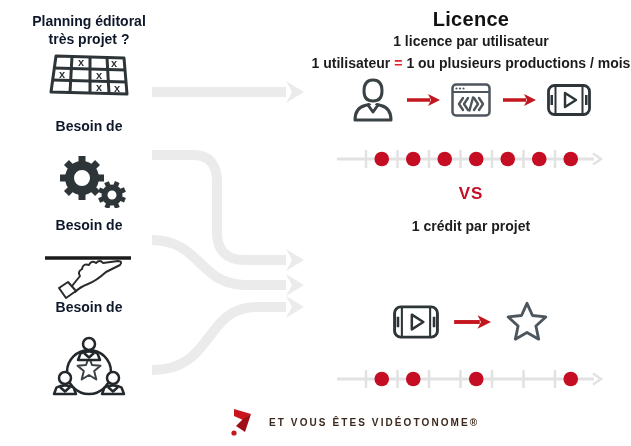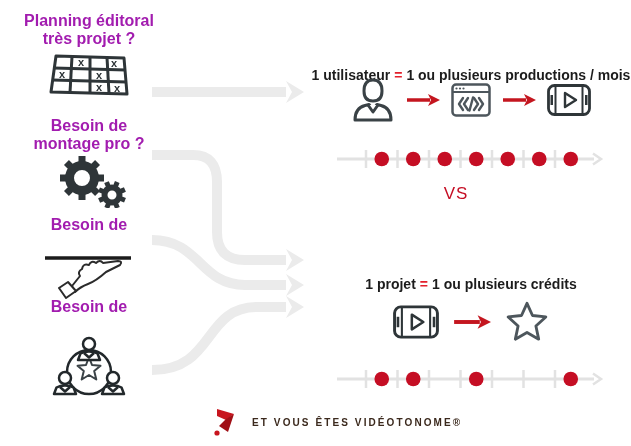--- a/index.html
+++ b/index.html
@@ -2,35 +2,35 @@
 <html><head>
 <meta charset="utf-8">
 <style>
   html,body{margin:0;padding:0;background:#ffffff;}
   .canvas{
     position:relative;width:631px;height:446px;background:#ffffff;overflow:hidden;
     font-family:"Liberation Sans", sans-serif;
   }
   
   .question{position:absolute;left:4px;width:170px;text-align:center;
-    color:#a21caf;font-size:16px;line-height:18px;font-weight:700;}
+    color:#0f172a;font-size:14px;line-height:18px;font-weight:700;}
   .q-icon{position:absolute;}
   
   .rcol{position:absolute;left:311px;width:320px;text-align:center;}
   .big-title{font-size:20px;font-weight:800;color:#111;letter-spacing:.3px;}
   .subtitle{font-size:14px;font-weight:600;color:#1c1c1c;margin-top:2px;}
-  .formula{font-size:14px;font-weight:600;color:#1c1c1c;margin-top:12px;}
+  .formula{font-size:14px;font-weight:600;color:#1c1c1c;}
   .formula .eq{color:#e3202b;font-weight:800;margin:0 4px;}
-  .vs{position:absolute;left:296px;width:320px;text-align:center;
-    font-size:17px;font-weight:400;color:#c50e24;letter-spacing:1px;}
+  .vs{position:absolute;left:311px;width:320px;text-align:center;
+    font-size:17px;font-weight:700;color:#c50e24;letter-spacing:1px;}
   .icon-row{position:absolute;left:311px;width:320px;display:flex;
     justify-content:center;align-items:center;gap:11px;}
   .timeline{position:absolute;left:333px;width:280px;height:26px;}
   
-  .footer{position:absolute;left:213px;top:406px;display:flex;align-items:center;gap:13px;}
+  .footer{position:absolute;left:230px;top:406px;display:flex;align-items:center;gap:13px;}
   .tagline{font-size:10px;font-weight:700;letter-spacing:2.1px;color:#3b291d;white-space:nowrap;}
   svg{display:block;}
 </style>
 </head>
 <body>
 
 <div class="canvas">
 
   <div class="question" style="top:12px;">
     <div>Planning éditoral</div>
@@ -52,21 +52,20 @@
         <text x="14" y="26">x</text>
           <text x="51" y="27">x</text>
         <text x="51" y="39">x</text>
           <text x="69" y="40">x</text>
       </g>
     </svg>
   </div>
 
   <div class="question" style="top:117px;">
     <div>Besoin de</div>
-    <div>montage pro ?</div>
   </div>
   <div class="q-icon" style="left:52px;top:152px;">
     <svg width="76" height="56" viewBox="0 0 76 56">
       <g fill="#2e3538">
         <g transform="rotate(0 30 26)">
             <rect x="26.5" y="4" width="7" height="8"></rect>
           </g>
         <g transform="rotate(45 30 26)">
             <rect x="26.5" y="4" width="7" height="8"></rect>
           </g>
@@ -164,20 +163,24 @@
       </g>
       <g fill="#ebebeb">
         <polygon points="159,32 141,21 147,32 141,43"></polygon>
         <polygon points="159,200 141,189 147,200 141,211"></polygon>
         <polygon points="159,225 141,214 147,225 141,236"></polygon>
         <polygon points="159,247 141,236 147,247 141,258"></polygon>
       </g>
     </svg>
   </div>
 
+  <div class="rcol" style="top:8px;">
+    <div class="big-title">Licence</div>
+    <div class="subtitle">1 licence par utilisateur</div>
+  </div>
   <div class="rcol formula" style="top:55px;">
     <span>1 utilisateur</span><span class="eq">=</span><span>1 ou plusieurs productions / mois</span>
   </div>
 
   <div class="icon-row" style="top:76px;height:48px;">
     <span>
       <svg width="44" height="44" viewBox="0 0 44 44">
         <g stroke="#3a4246" stroke-width="3" fill="#ffffff" stroke-linejoin="round">
           <path d="M13 13 Q13 2 22 2 Q31 2 31 13 Q31 23 22 23 Q13 23 13 13 Z"></path>
           <path d="M4 42 Q4 30 14 27.5 L18 26.5 L22 32 L26 26.5 L30 27.5 Q40 30 40 42 Z"></path>
@@ -240,23 +243,21 @@
       <circle cx="111.75" cy="13" r="7.3" fill="#c50e24"></circle>
       <circle cx="143.25" cy="13" r="7.3" fill="#c50e24"></circle>
       <circle cx="174.75" cy="13" r="7.3" fill="#c50e24"></circle>
       <circle cx="206.25" cy="13" r="7.3" fill="#c50e24"></circle>
       <circle cx="237.75" cy="13" r="7.3" fill="#c50e24"></circle>
     </svg>
 
   <div class="vs" style="top:184px;">VS</div>
 
   <div class="rcol" style="top:216px;">
-  </div>
-  <div class="rcol formula" style="top:264px;">
-    <span>1 projet</span><span class="eq">=</span><span>1 ou plusieurs crédits</span>
+    <div class="subtitle">1 crédit par projet</div>
   </div>
 
   <div class="icon-row" style="top:296px;height:52px;gap:14px;">
     <span>
       <svg width="46" height="34" viewBox="0 0 44 32">
         <rect x="1.5" y="1.5" width="41" height="29" rx="6" fill="#ffffff" stroke="#2e3538" stroke-width="2.8"></rect>
         <line x1="8.5" y1="2.5" x2="8.5" y2="29.5" stroke="#2e3538" stroke-width="2"></line>
         <line x1="35.5" y1="2.5" x2="35.5" y2="29.5" stroke="#2e3538" stroke-width="2"></line>
         <rect x="3.5" y="11" width="2.5" height="10" fill="#2e3538"></rect>
         <rect x="38" y="11" width="2.5" height="10" fill="#2e3538"></rect>

